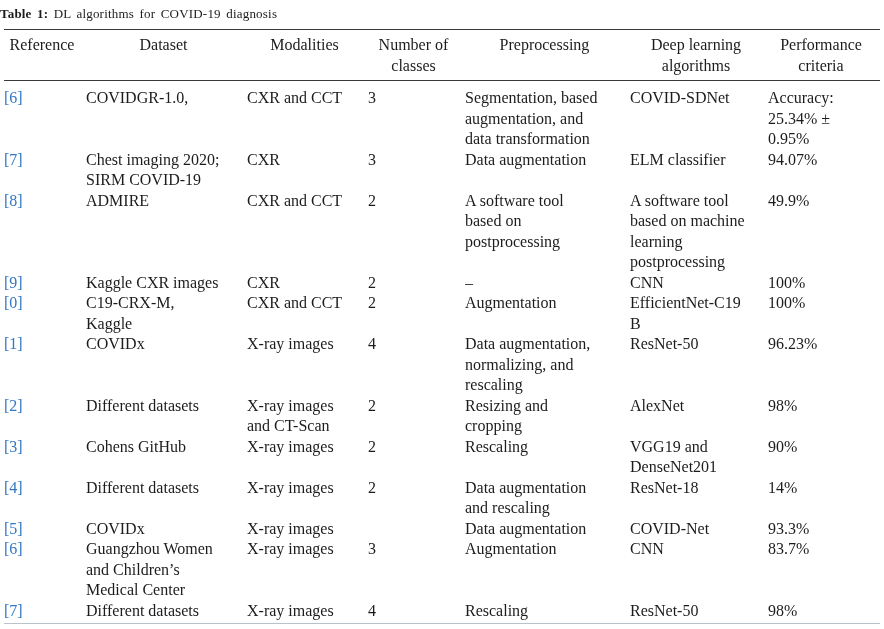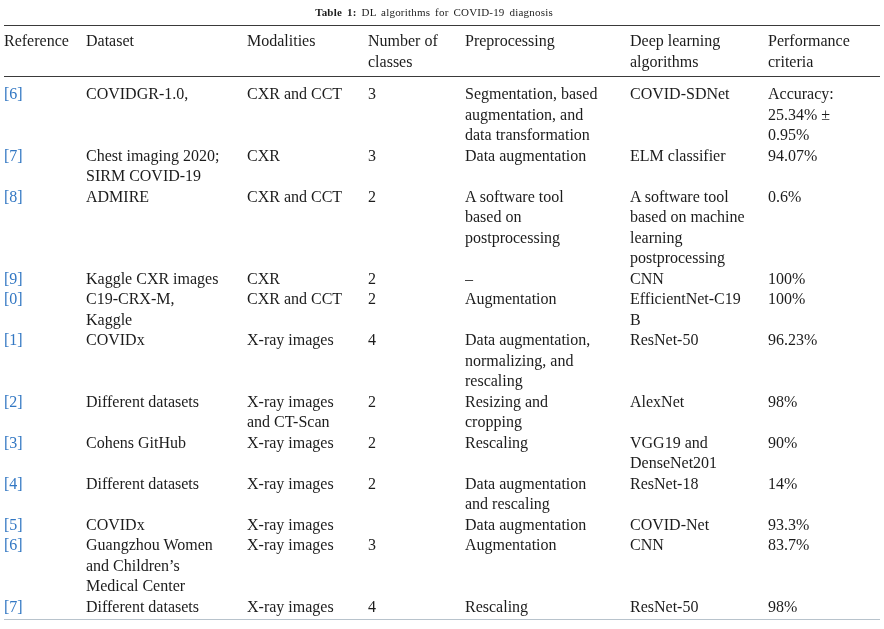--- a/index.html
+++ b/index.html
@@ -9,22 +9,21 @@
   }
   body {
     width: 884px;
     height: 629px;
     overflow: hidden;
     font-family: "Liberation Serif", serif;
     color: #1c1c1c;
     -webkit-font-smoothing: antialiased;
   }
   .caption {
-    text-align: center;
-    font-size: 11px;
+    font-size: 13px;
     padding: 6px 16px 0 0;
     letter-spacing: 0.2px;
     word-spacing: 2px;
   }
   .caption .cap-label {
     font-weight: bold;
   }
   table.paper-table {
     border-collapse: collapse;
     table-layout: fixed;
@@ -47,20 +46,21 @@
     font-size: 16px;
     line-height: 20.5px;
     padding: 0 6px 0 0;
     white-space: pre-line;
     overflow: hidden;
   }
   thead th {
     padding-top: 5px;
     padding-bottom: 4px;
     border-bottom: 1.5px solid var(--rule-dark, #3a3a3a);
+    text-align: center;
   }
   tbody tr:first-child td { padding-top: 7px; }
   tbody tr:last-child td  { padding-bottom: 2px; }
   td.ref-cell span {
     color: var(--ref-color, #3277c3);
     cursor: pointer;
   }
 </style>
 </head>
 <body>
@@ -125,21 +125,21 @@
     <td>ADMIRE</td>
     <td>CXR and CCT</td>
     <td>2</td>
     <td>A software tool
 based on
 postprocessing</td>
     <td>A software tool
 based on machine
 learning
 postprocessing</td>
-    <td>0.6%</td>
+    <td>49.9%</td>
   </tr>
 
   <tr>
     <td class="ref-cell"><span>[9]</span></td>
     <td>Kaggle CXR images</td>
     <td>CXR</td>
     <td>2</td>
     <td>–</td>
     <td>CNN</td>
     <td>100%</td>

